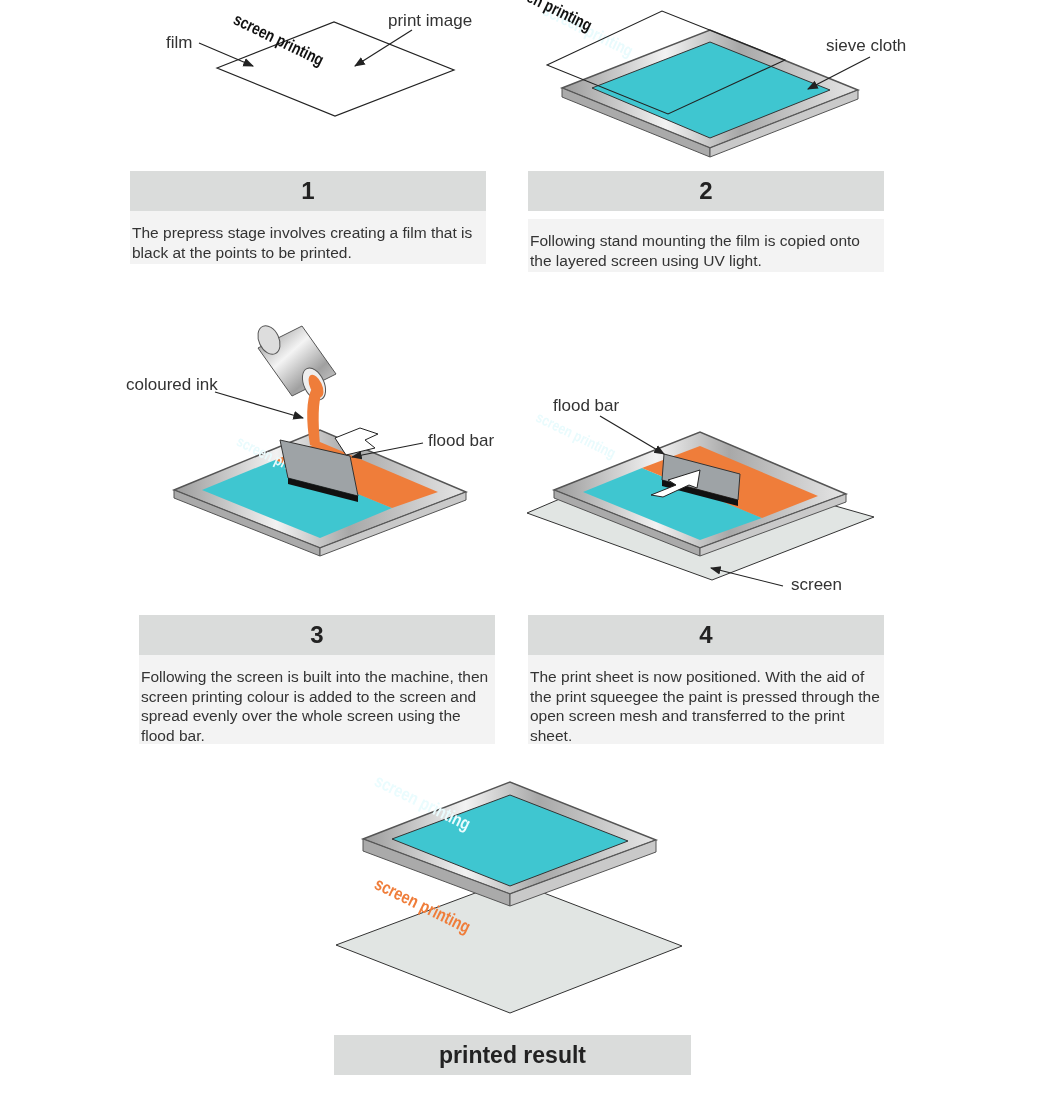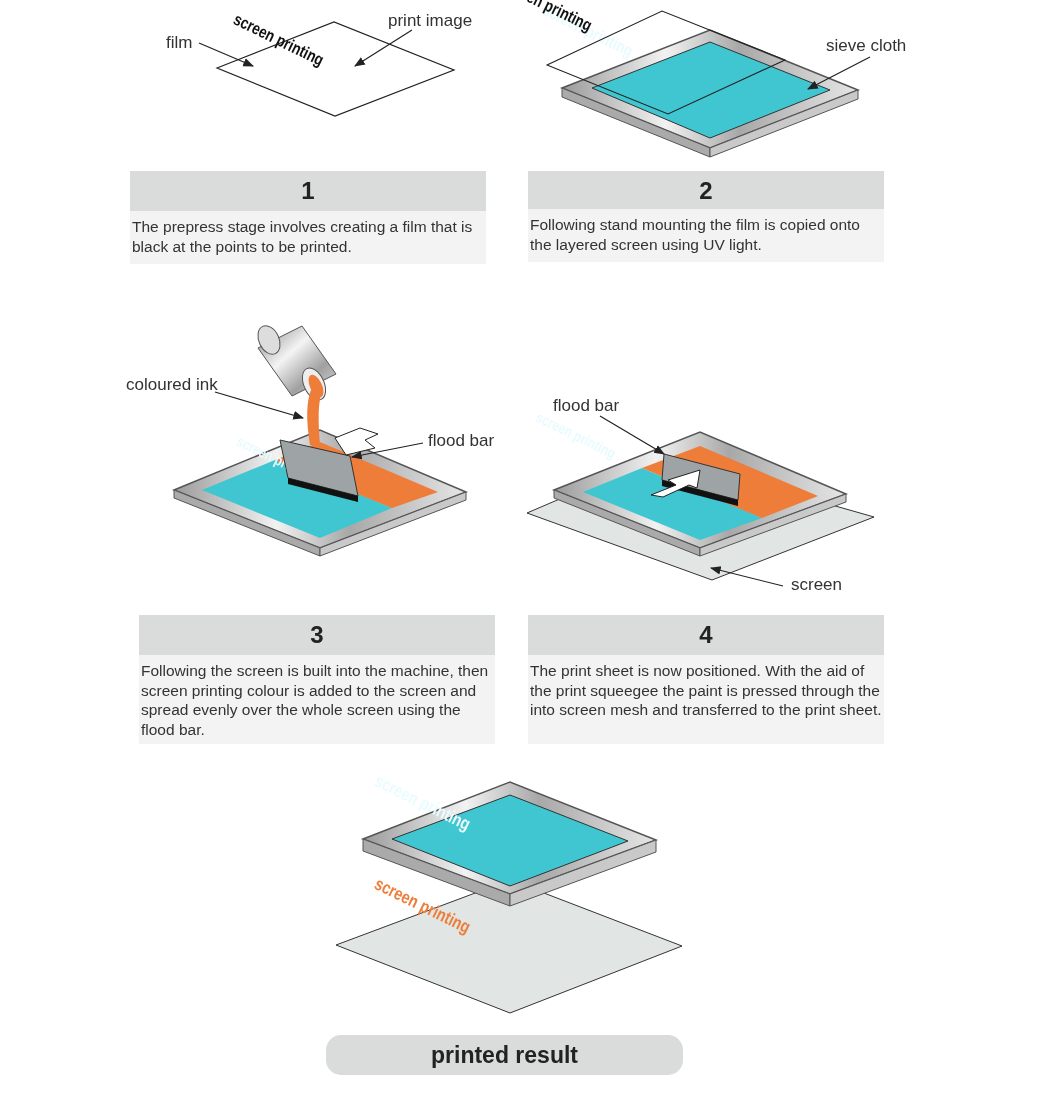--- a/index.html
+++ b/index.html
@@ -5,21 +5,21 @@
   html, body { margin: 0; padding: 0; background: #ffffff; }
   body { width: 1050px; height: 1096px; position: relative; overflow: hidden;
          font-family: "Liberation Sans", "DejaVu Sans", sans-serif; color: #333; }
   svg.art { position: absolute; left: 0; top: 0; }
   .lbl { font-family: "Liberation Sans", sans-serif; font-size: 17px; fill: #333; }
   .cond { font-family: "Liberation Sans", sans-serif; font-weight: bold; }
   .step-head { position: absolute; background: #dadcdb; height: 40px;
                display: flex; align-items: center; justify-content: center;
                font-family: "Liberation Sans", sans-serif; font-weight: bold;
                font-size: 24px; color: #222; }
-  .step-body { position: absolute; background: #f3f3f3; padding: 6px 2px 6px 2px;
+  .step-body { position: absolute; background: #f3f3f3; padding: 12px 2px 6px 2px;
                font-size: 15.5px; line-height: 19.5px; color: #333; box-sizing: border-box; }
   .result-head { position: absolute; background: #dadcdb; height: 40px;
                  display: flex; align-items: center; justify-content: center;
                  font-weight: bold; font-size: 23px; color: #222; }
 </style>
 </head>
 <body>
 
 <svg class="art" width="1050" height="1096" viewBox="0 0 1050 1096" xmlns="http://www.w3.org/2000/svg">
   <defs>
@@ -116,21 +116,21 @@
     <polygon points="510,894 656,840 656,852 510,906" fill="#c9c9c9" stroke="#555"></polygon>
     <polygon points="392,839 510,795 628,841 510,886" fill="#3fc6d0" stroke="#333"></polygon>
     <text class="cond" x="455" y="825" font-size="18" fill="#eafcfe" transform="rotate(26 455 825) scale(0.8 1)">screen printing</text>
   </g>
 </svg>
 
 <div class="step-head" style="left:130px; top:171px; width:356px;">1</div>
 <div class="step-body" style="left:130px; top:211px; width:356px; height:53px;">The prepress stage involves creating a film that is black at the points to be printed.</div>
 
 <div class="step-head" style="left:528px; top:171px; width:356px;">2</div>
-<div class="step-body" style="left:528px; top:209px; width:356px; height:53px;">Following stand mounting the film is copied onto the layered screen using UV light.</div>
+<div class="step-body" style="left:528px; top:219px; width:356px; height:53px;">Following stand mounting the film is copied onto the layered screen using UV light.</div>
 
 <div class="step-head" style="left:139px; top:615px; width:356px;">3</div>
 <div class="step-body" style="left:139px; top:655px; width:356px; height:89px;">Following the screen is built into the machine, then screen printing colour is added to the screen and spread evenly over the whole screen using the flood bar.</div>
 
 <div class="step-head" style="left:528px; top:615px; width:356px;">4</div>
-<div class="step-body" style="left:528px; top:655px; width:356px; height:89px;">The print sheet is now positioned. With the aid of the print squeegee the paint is pressed through the into screen mesh and transferred to the print sheet.</div>
+<div class="step-body" style="left:528px; top:655px; width:356px; height:89px;">The print sheet is now positioned. With the aid of the print squeegee the paint is pressed through the open screen mesh and transferred to the print sheet.</div>
 
-<div class="result-head" style="left:326px; top:1035px; width:357px;border-radius:15px;">printed result</div>
+<div class="result-head" style="left:334px; top:1035px; width:357px;">printed result</div>
 
 </body></html>

